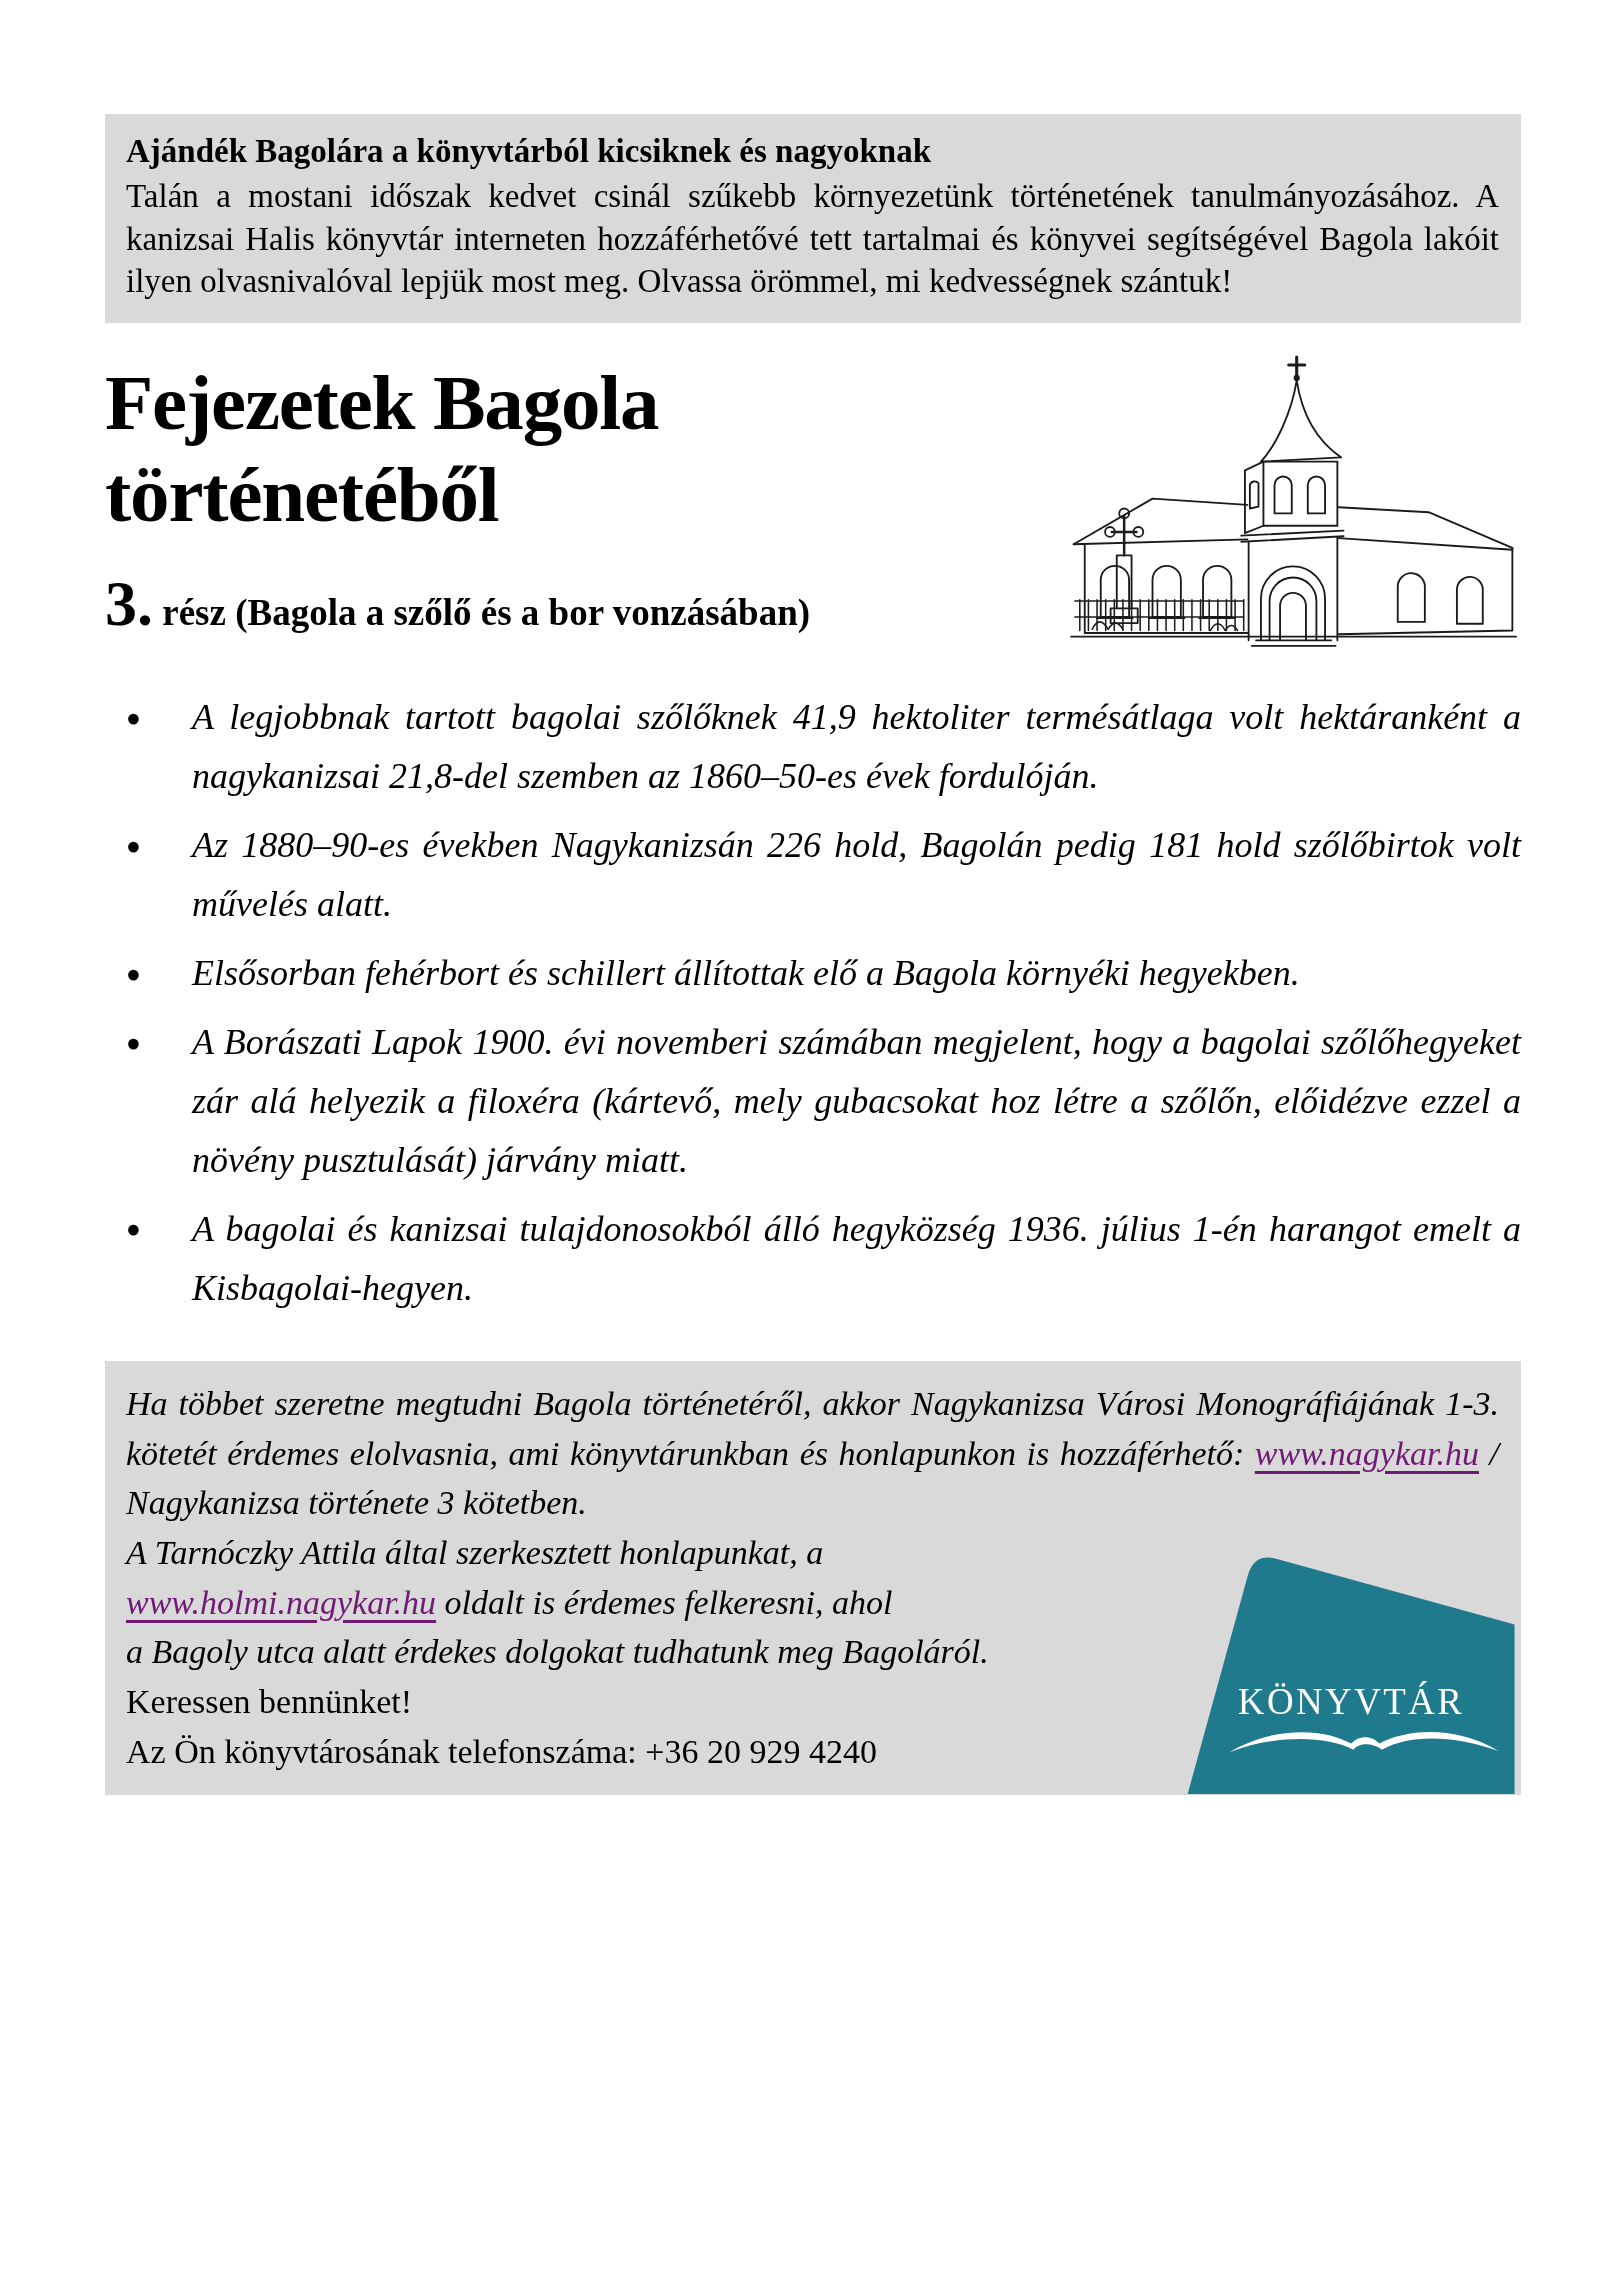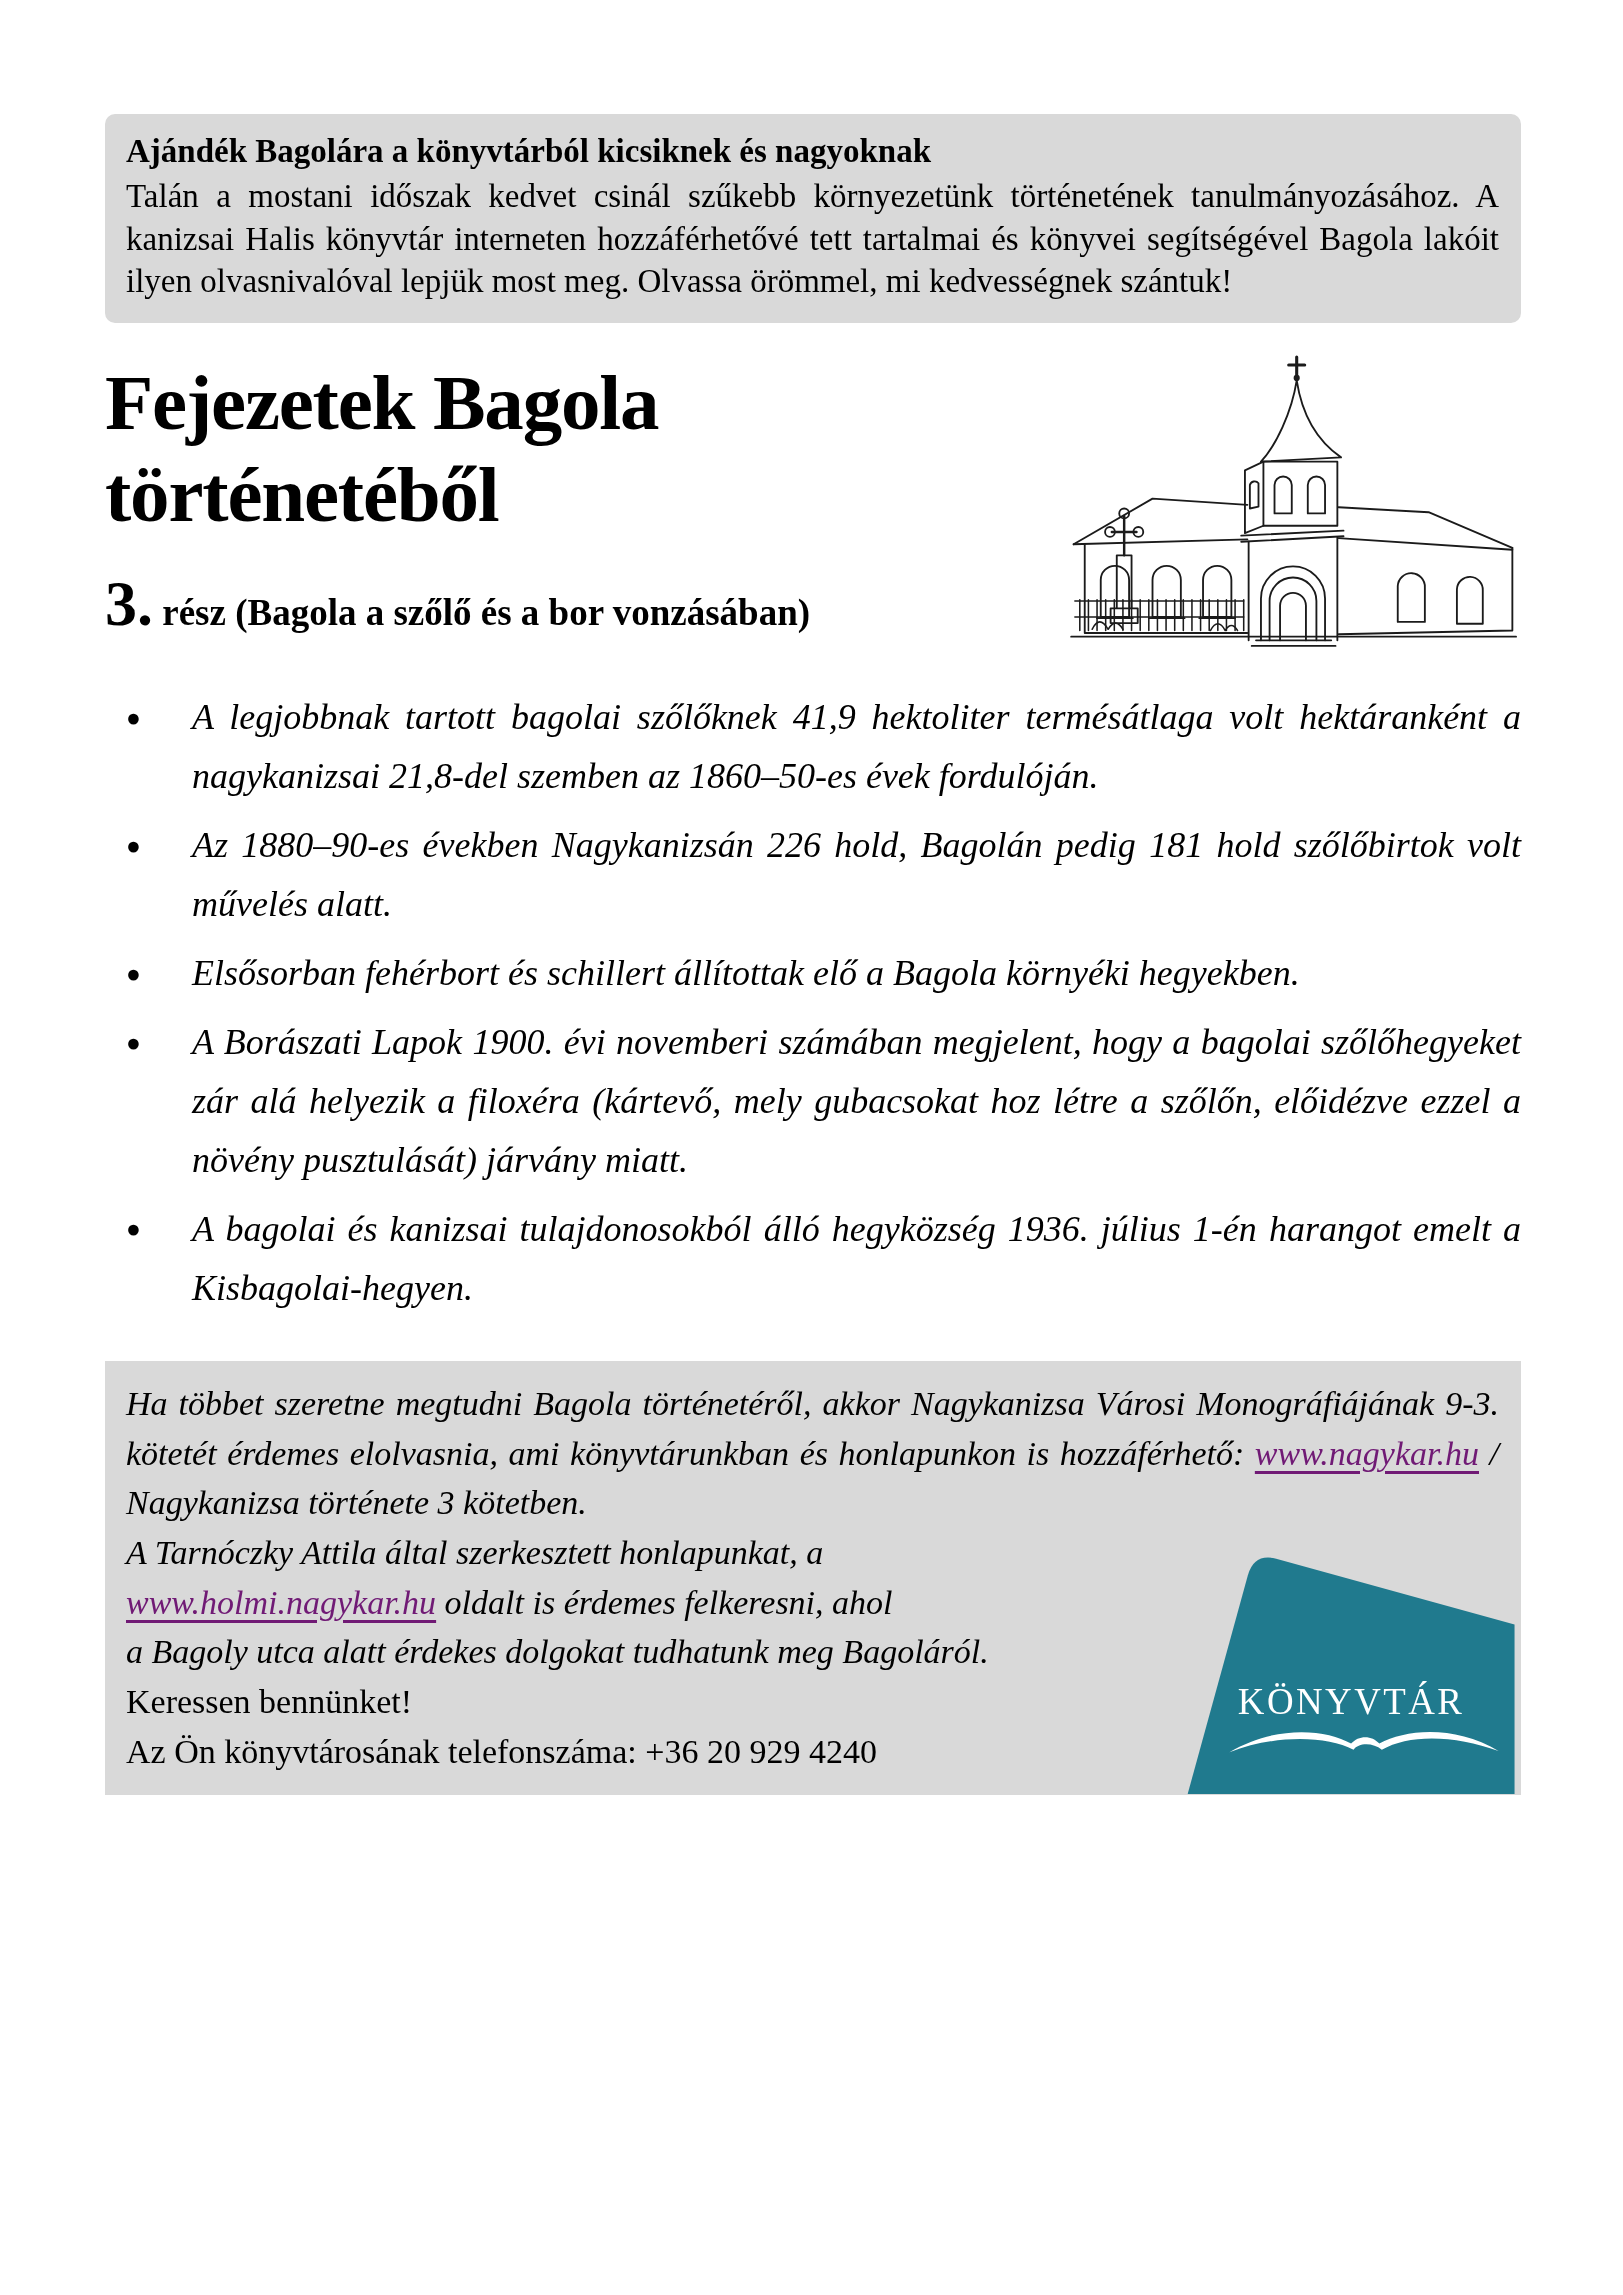--- a/index.html
+++ b/index.html
@@ -4,21 +4,21 @@
 <style>
   html,body{margin:0;padding:0;background:#fff;}
   .page{
     width:1624px;height:2295px;box-sizing:border-box;
     padding:114px 103px 62px 105px;background:#ffffff;
     font-family:"Liberation Serif","DejaVu Serif",serif;color:#000;
     overflow:hidden;position:relative;
   }
   
   .intro-box{
-    background:#d9d9d9;padding:16px 22px 21px 21px;border-radius:10px;
+    background:#d9d9d9;padding:16px 22px 21px 21px;
   }
   .intro-heading{font-size:33px;font-weight:700;line-height:1.3;}
   .intro-body{font-size:33px;line-height:1.28;text-align:justify;margin-top:2.5px;}
   
   .title-row{display:flex;gap:11px;margin-top:34px;align-items:flex-start;}
   .title-col{flex:1 1 auto;min-width:0;}
   .page-title{
     font-size:79px;font-weight:700;line-height:1.16;letter-spacing:-1.2px;margin:0;
   }
   .subtitle{margin-top:27px;white-space:nowrap;}
@@ -128,21 +128,21 @@
   <ul class="bullets">
     <li>A legjobbnak tartott bagolai szőlőknek 41,9 hektoliter termésátlaga volt hektáranként a nagykanizsai 21,8-del szemben az 1860–50-es évek fordulóján.</li>
     <li>Az 1880–90-es években Nagykanizsán 226 hold, Bagolán pedig 181 hold szőlőbirtok volt művelés alatt.</li>
     <li>Elsősorban fehérbort és schillert állítottak elő a Bagola környéki hegyekben.</li>
     <li>A Borászati Lapok 1900. évi novemberi számában megjelent, hogy a bagolai szőlőhegyeket zár alá helyezik a filoxéra (kártevő, mely gubacsokat hoz létre a szőlőn, előidézve ezzel a növény pusztulását) járvány miatt.</li>
     <li>A bagolai és kanizsai tulajdonosokból álló hegyközség 1936. július 1-én harangot emelt a Kisbagolai-hegyen.</li>
   </ul>
 
   <div class="footer-box">
 
-    <p class="f-p1"><span>Ha többet szeretne megtudni Bagola történetéről, akkor Nagykanizsa Városi Monográfiájának 9-3. kötetét érdemes elolvasnia, ami könyvtárunkban és honlapunkon is hozzáférhető: </span><a class="doclink">www.nagykar.hu</a><span> / Nagykanizsa története 3 kötetben.</span></p>
+    <p class="f-p1"><span>Ha többet szeretne megtudni Bagola történetéről, akkor Nagykanizsa Városi Monográfiájának 1-3. kötetét érdemes elolvasnia, ami könyvtárunkban és honlapunkon is hozzáférhető: </span><a class="doclink">www.nagykar.hu</a><span> / Nagykanizsa története 3 kötetben.</span></p>
 
     <div class="f-line">A Tarnóczky Attila által szerkesztett honlapunkat, a</div>
     <div class="f-line"><a class="doclink">www.holmi.nagykar.hu</a><span> oldalt is érdemes felkeresni, ahol</span></div>
     <div class="f-line">a Bagoly utca alatt érdekes dolgokat tudhatunk meg Bagoláról.</div>
     <div class="f-line f-roman">Keressen bennünket!</div>
     <div class="f-line f-roman">Az Ön könyvtárosának telefonszáma: +36 20 929 4240</div>
 
     <div class="logo">
       <svg viewBox="0 0 560 402" xmlns="http://www.w3.org/2000/svg" style="font-size:55px">
         <path d="M28 402 L126 46 Q136 10 172 19 L560 126 V402 Z" fill="#207a8e"></path>

